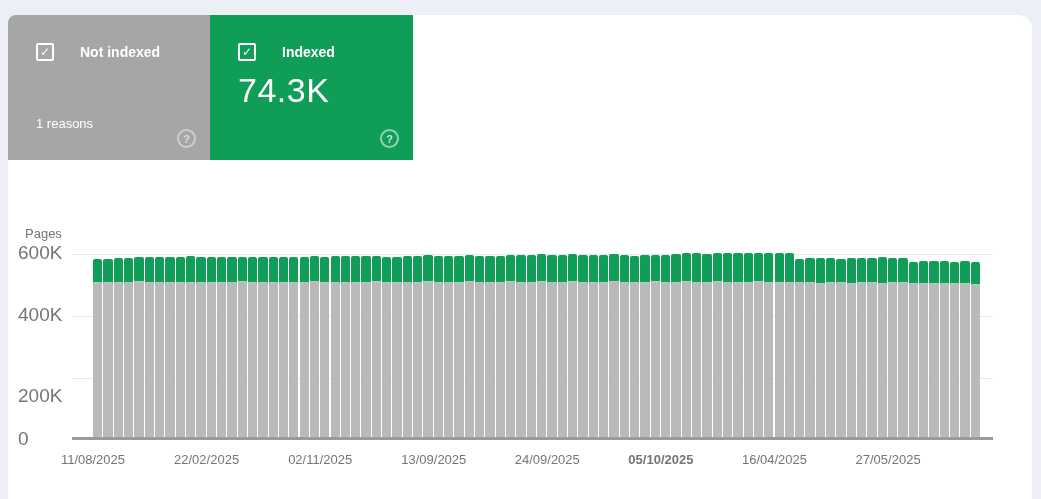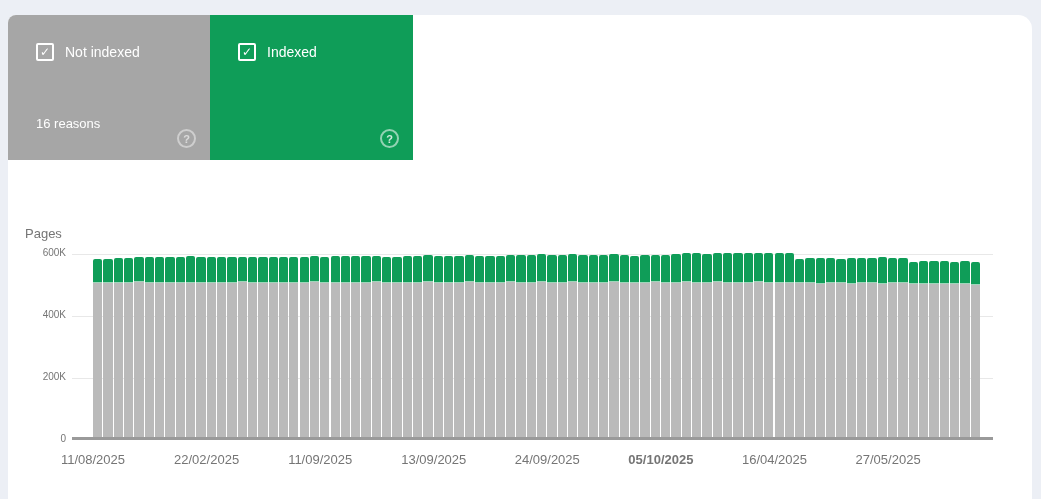--- a/index.html
+++ b/index.html
@@ -17,42 +17,42 @@
   .cards{position:absolute;left:8px;top:15px;display:flex;}
   .card{position:relative;height:145px;color:#ffffff;}
   .card-gray{width:202px;background:#a6a6a6;border-top-left-radius:8px;}
   .card-green{width:203px;background:#0f9d58;}
   .check-row{position:absolute;left:28px;top:28px;display:flex;align-items:center;}
   .cbx{
     width:14px;height:14px;border:2px solid #ffffff;border-radius:2px;
     display:flex;align-items:center;justify-content:center;flex:0 0 auto;
   }
   .tick{font-size:12px;line-height:12px;font-weight:700;color:#ffffff;}
-  .card-label{margin-left:11px;font-size:14px;font-weight:400;white-space:nowrap;}
+  .card-label{margin-left:26px;font-size:14px;font-weight:700;white-space:nowrap;}
   .card-value{position:absolute;left:28px;top:56px;font-size:34px;font-weight:400;letter-spacing:0.5px;}
   .card-sub{position:absolute;left:28px;top:101px;font-size:13px;font-weight:400;}
   .help{
     position:absolute;right:14px;bottom:12px;width:15px;height:15px;
     border:2px solid rgba(255,255,255,0.55);border-radius:50%;
     color:rgba(255,255,255,0.8);font-size:11px;font-weight:700;
     display:flex;align-items:center;justify-content:center;cursor:pointer;
   }
   .card-gray .help{border-color:rgba(255,255,255,0.45);color:rgba(255,255,255,0.6);}
   
   .imp-row{position:absolute;left:27px;top:176px;display:flex;align-items:center;cursor:pointer;}
   .imp-cbx{
     width:18px;height:18px;border:2px solid #5f6368;border-radius:2px;background:#ffffff;flex:0 0 auto;
   }
   .imp-label{margin-left:14px;font-size:15px;color:#202124;}
   
   .chart{position:absolute;left:0;top:0;width:1041px;height:499px;pointer-events:none;}
   .chart-title{position:absolute;left:25px;top:226px;font-size:13px;color:#757575;}
   .ylabel{
-    position:absolute;left:18px;width:48px;height:16px;text-align:right;
-    font-size:10px;color:#757575;line-height:16px;
+    position:absolute;left:18px;width:48px;height:16px;text-align:left;
+    font-size:19px;color:#757575;line-height:16px;
   }
   .plot{position:absolute;left:72px;top:250px;width:921px;height:190px;}
   .gridline{position:absolute;left:0;width:100%;height:1px;background:#e8e8e8;z-index:0;}
   .baseline{position:absolute;left:0;bottom:0;width:100%;height:3px;background:#9a9a9a;z-index:2;}
   .bar{
     position:absolute;bottom:0;display:flex;flex-direction:column;justify-content:flex-end;
     z-index:1;pointer-events:auto;cursor:pointer;
   }
   .seg-idx{background:#0f9d58;border-radius:2px 2px 0 0;border-bottom:1px solid #9fd6ba;box-sizing:border-box;}
   .seg-ni{background:#bababa;}
@@ -68,41 +68,42 @@
   <div class="panel"></div>
 
   <div class="cards">
     <div class="card card-gray">
       <div class="check-row">
         <span class="cbx">
             <span class="tick">✓</span>
           </span>
         <span class="card-label">Not indexed</span>
       </div>
-      <div class="card-sub">16 reasons</div>
+      <div class="card-sub">1 reasons</div>
       <div class="help">?</div>
     </div>
     <div class="card card-green">
       <div class="check-row">
         <span class="cbx">
             <span class="tick">✓</span>
           </span>
         <span class="card-label">Indexed</span>
       </div>
+      <div class="card-value">74.3K</div>
       <div class="help">?</div>
     </div>
   </div>
 
 
   <div class="chart">
     <div class="chart-title">Pages</div>
     <div id="ylabels">
         <div class="ylabel" style="top: 245px;">600K</div>
         <div class="ylabel" style="top: 307px;">400K</div>
-        <div class="ylabel" style="top: 369px;">200K</div>
+        <div class="ylabel" style="top: 388px;">200K</div>
         <div class="ylabel" style="top: 431px;">0</div>
       </div>
     <div class="plot" id="plot">
         <div class="gridline" style="top: 4px;"></div>
         <div class="gridline" style="top: 66px;"></div>
         <div class="gridline" style="top: 128px;"></div>
         <div class="baseline"></div>
         <div class="bar" style="left: 21px; width: 9.3px;">
           <div class="seg-idx" style="height: 23.6px; background: rgb(15, 157, 88);"></div>
           <div class="seg-ni" style="height: 157.2px; background: rgb(186, 186, 186);"></div>
@@ -444,21 +445,21 @@
           <div class="seg-ni" style="height: 156.2px; background: rgb(186, 186, 186);"></div>
         </div>
         <div class="bar" style="left: 898.71px; width: 9.3px;">
           <div class="seg-idx" style="height: 23px; background: rgb(15, 157, 88);"></div>
           <div class="seg-ni" style="height: 154.7px; background: rgb(186, 186, 186);"></div>
         </div>
       </div>
     <div id="xlabels">
         <div class="xlabel" style="left: 43px;">11/08/2025</div>
         <div class="xlabel" style="left: 156.6px;">22/02/2025</div>
-        <div class="xlabel" style="left: 270.2px;">11/09/2025</div>
+        <div class="xlabel" style="left: 270.2px;">02/11/2025</div>
         <div class="xlabel" style="left: 383.8px;">13/09/2025</div>
         <div class="xlabel" style="left: 497.3px;">24/09/2025</div>
         <div class="xlabel" style="left: 610.9px; font-weight: bold;">05/10/2025</div>
         <div class="xlabel" style="left: 724.5px;">16/04/2025</div>
         <div class="xlabel" style="left: 838.1px;">27/05/2025</div>
       </div>
   </div>
 </div>
 
 </body></html>

